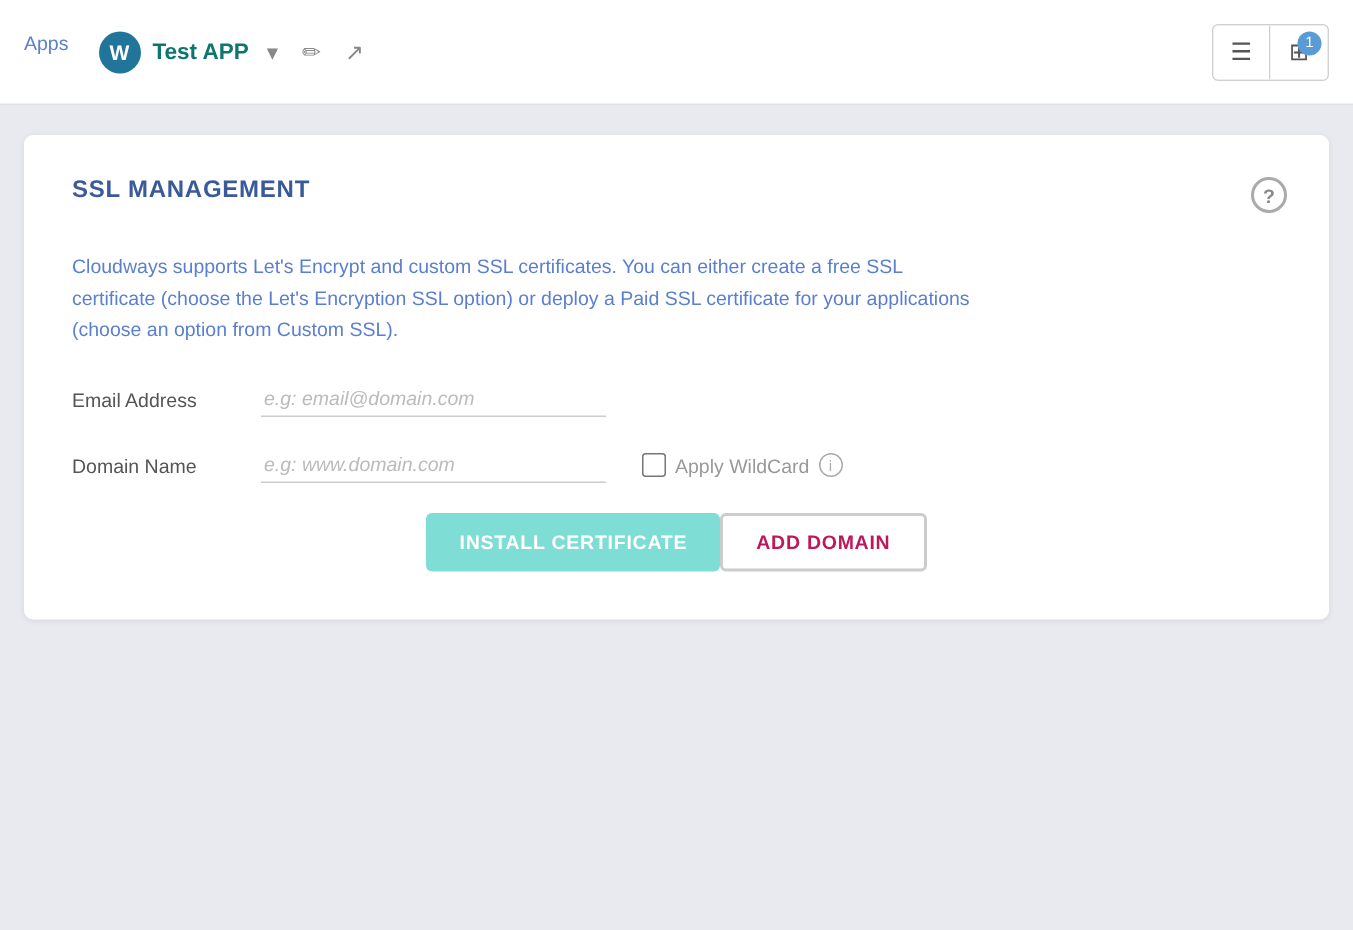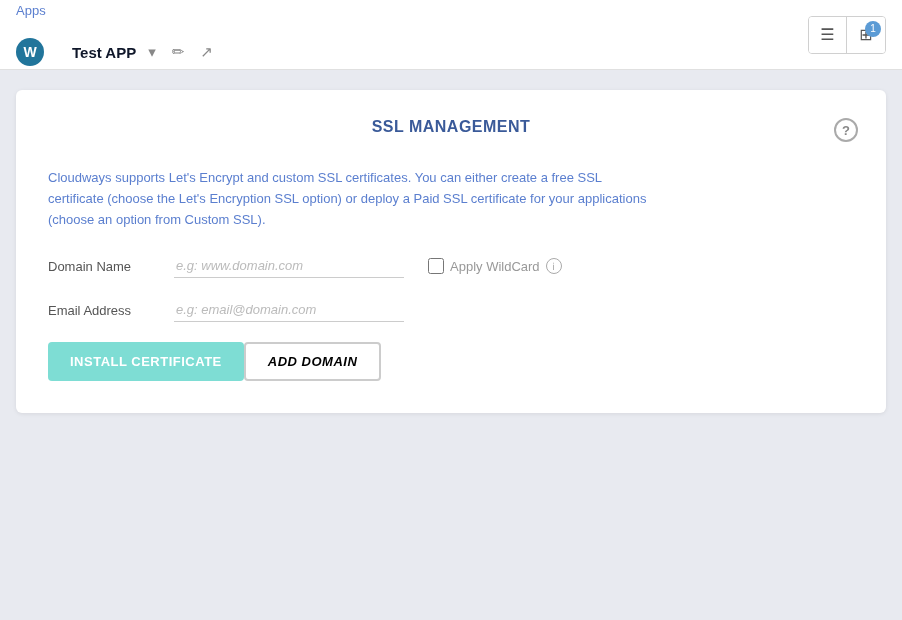--- a/index.html
+++ b/index.html
@@ -17,21 +17,21 @@
       background: #fff;
       display: flex;
       align-items: center;
       justify-content: space-between;
       padding: 0 16px;
       height: 70px;
       border-bottom: 1px solid #e0e0e0;
     }
     .top-bar-left {
       display: flex;
-      flex-direction: column;
+      flex-direction: row;
       gap: 20px;
     }
     .apps-link {
       color: #5b7fcf;
       font-size: 13px;
       text-decoration: none;
       cursor: pointer;
     }
     .app-name-row {
       display: flex;
@@ -46,22 +46,21 @@
       display: flex;
       align-items: center;
       justify-content: center;
       color: #fff;
       font-weight: bold;
       font-size: 14px;
     }
     .app-name {
       font-size: 15px;
       font-weight: 600;
-      color: #0f172a;
-      margin-left: 20px;
+      color: #0f766e;
     }
     .icon-btn {
       background: none;
       border: none;
       cursor: pointer;
       color: #888;
       font-size: 15px;
       padding: 2px 4px;
     }
     .top-bar-right {
@@ -125,21 +124,20 @@
       box-shadow: 0 1px 4px rgba(0,0,0,0.08);
       position: relative;
     }
 
     .ssl-title {
       font-size: 16px;
       font-weight: 700;
       color: #3a5a99;
       letter-spacing: 0.5px;
       margin-bottom: 12px;
-      text-align: center;
     }
 
     .ssl-description {
       font-size: 13px;
       color: #5b7fcf;
       line-height: 1.6;
       max-width: 600px;
       margin-bottom: 24px;
       margin-top: 32px;
     }
@@ -256,45 +254,45 @@
       justify-content: center;
       font-size: 10px;
       color: #aaa;
       cursor: pointer;
     }
 
     
     .btn-row {
       display: flex;
       margin-top: 12px;
+      justify-content: center;
     }
     .btn-install {
       background: #7eddd4;
       color: #fff;
       border: none;
       padding: 10px 22px;
       font-size: 13px;
       font-weight: 600;
       letter-spacing: 0.5px;
       border-radius: 4px;
       cursor: pointer;
       text-transform: uppercase;
     }
     .btn-add-domain {
       background: #fff;
-      color: #000000;
+      color: #be185d;
       border: 2px solid #ccc;
       padding: 10px 22px;
       font-size: 13px;
       font-weight: 700;
       letter-spacing: 0.5px;
       border-radius: 4px;
       cursor: pointer;
       text-transform: uppercase;
-      font-style: italic;
     }
   </style>
 </head>
 <body>
 
 <div class="top-bar">
   <div class="top-bar-left">
     <a class="apps-link">Apps</a>
     <div class="app-name-row">
       <div class="wp-icon">
@@ -320,32 +318,32 @@
 <div class="main-content">
   <div class="ssl-card">
     <div class="help-icon">?</div>
 
     <h2 class="ssl-title">SSL MANAGEMENT</h2>
     <p class="ssl-description">Cloudways supports Let's Encrypt and custom SSL certificates. You can either create a free SSL certificate (choose the Let's Encryption SSL option) or deploy a Paid SSL certificate for your applications (choose an option from Custom SSL).</p>
 
 
 
     <div class="form-row">
+      <label class="form-label">Email Address</label>
+      <input class="form-input" type="text" placeholder="e.g: email@domain.com" style="">
+    </div>
+
+    <div class="form-row">
       <label class="form-label">Domain Name</label>
       <input class="form-input" type="text" placeholder="e.g: www.domain.com" style="">
       <div class="wildcard-row">
         <input type="checkbox" class="wildcard-checkbox" style="">
         <span class="wildcard-label">Apply WildCard</span>
         <div class="wildcard-info">ℹ</div>
       </div>
     </div>
 
-    <div class="form-row">
-      <label class="form-label">Email Address</label>
-      <input class="form-input" type="text" placeholder="e.g: email@domain.com" style="">
-    </div>
-
     <div class="btn-row">
       <button class="btn-install">INSTALL CERTIFICATE</button>
       <button class="btn-add-domain">ADD DOMAIN</button>
     </div>
   </div>
 </div>
 
 </body></html>

